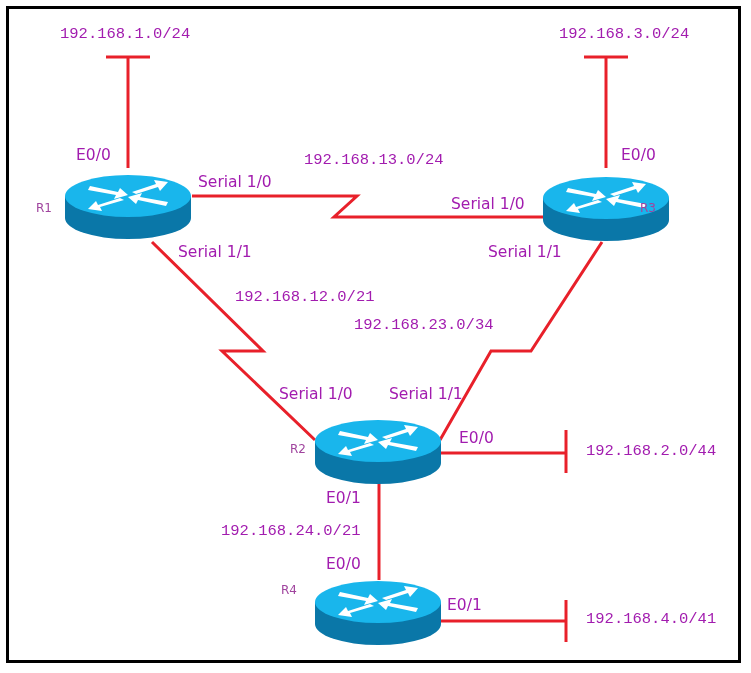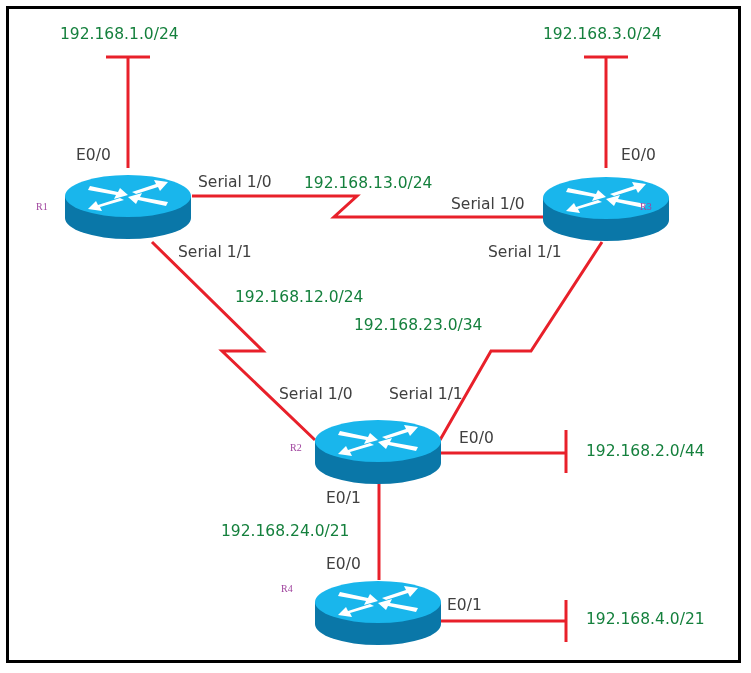--- a/index.html
+++ b/index.html
@@ -1,22 +1,22 @@
 <!DOCTYPE html>
 <html><head>
 <meta charset="utf-8">
 <style>
   html, body { margin: 0; padding: 0; background: #ffffff; }
   body { width: 751px; height: 673px; position: relative; overflow: hidden; font-family: "DejaVu Sans", sans-serif; }
   #frame { position: absolute; left: 6px; top: 6px; width: 735px; height: 657px; border: 3px solid #000; box-sizing: border-box; background:#fff; }
   svg#diagram { position: absolute; left: 0; top: 0; }
   .lbl { position: absolute; font-size: 15.5px; white-space: nowrap; line-height: 1; }
-  .net { color: #15803d; }
-  .intf { color: #404040; }
-  .rname { color: #a0449e; font-size: 10px; font-family: Liberation Serif, serif; }
+  .net { color: #a21caf; font-family: Liberation Mono, monospace; }
+  .intf { color: #a21caf; }
+  .rname { color: #a0449e; font-size: 12px; }
 </style>
 </head>
 <body>
 
 <div id="frame"></div>
 
 <svg id="diagram" width="751" height="673">
   <defs>
     <g id="router">
 
@@ -61,27 +61,27 @@
   <use href="#router" x="378" y="449"></use>
   <use href="#router" x="378" y="610"></use>
 </svg>
 
 <span class="lbl rname" style="left:36px;top:202px">R1</span>
 <span class="lbl rname" style="left:640px;top:202px">R3</span>
 <span class="lbl rname" style="left:290px;top:443px">R2</span>
 <span class="lbl rname" style="left:281px;top:584px">R4</span>
 
 <span class="lbl net" style="left:60px;top:27px">192.168.1.0/24</span>
-<span class="lbl net" style="left:543px;top:27px">192.168.3.0/24</span>
-<span class="lbl net" style="left:304px;top:176px">192.168.13.0/24</span>
-<span class="lbl net" style="left:235px;top:290px">192.168.12.0/24</span>
+<span class="lbl net" style="left:559px;top:27px">192.168.3.0/24</span>
+<span class="lbl net" style="left:304px;top:153px">192.168.13.0/24</span>
+<span class="lbl net" style="left:235px;top:290px">192.168.12.0/21</span>
 <span class="lbl net" style="left:354px;top:318px">192.168.23.0/34</span>
 <span class="lbl net" style="left:586px;top:444px">192.168.2.0/44</span>
 <span class="lbl net" style="left:221px;top:524px">192.168.24.0/21</span>
-<span class="lbl net" style="left:586px;top:612px">192.168.4.0/21</span>
+<span class="lbl net" style="left:586px;top:612px">192.168.4.0/41</span>
 
 <span class="lbl intf" style="left:76px;top:148px">E0/0</span>
 <span class="lbl intf" style="left:198px;top:175px">Serial 1/0</span>
 <span class="lbl intf" style="left:178px;top:245px">Serial 1/1</span>
 <span class="lbl intf" style="left:621px;top:148px">E0/0</span>
 <span class="lbl intf" style="left:451px;top:197px">Serial 1/0</span>
 <span class="lbl intf" style="left:488px;top:245px">Serial 1/1</span>
 <span class="lbl intf" style="left:279px;top:387px">Serial 1/0</span>
 <span class="lbl intf" style="left:389px;top:387px">Serial 1/1</span>
 <span class="lbl intf" style="left:459px;top:431px">E0/0</span>

